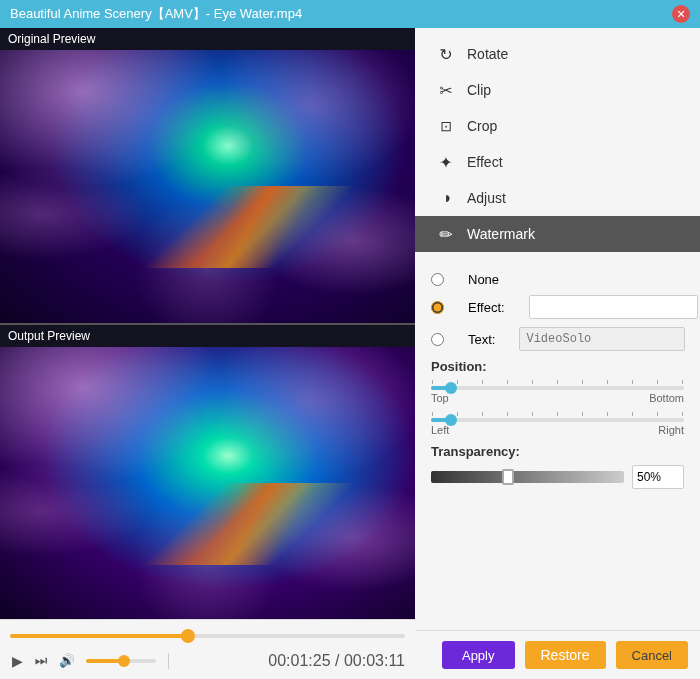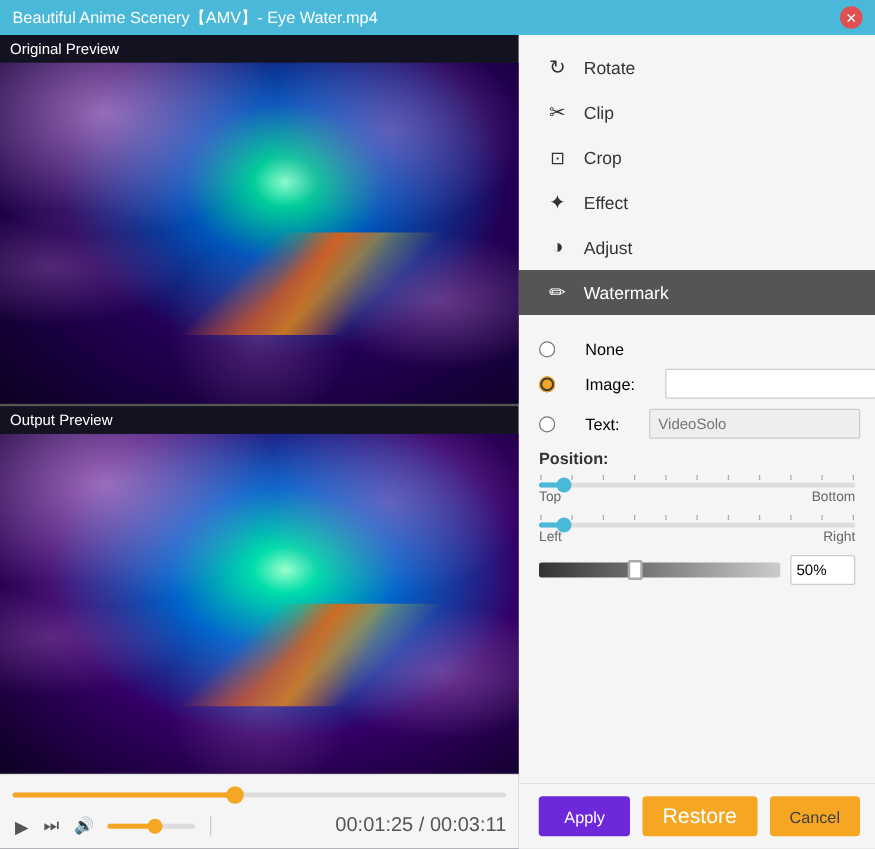--- a/index.html
+++ b/index.html
@@ -261,20 +261,21 @@
       background: white;
       padding: 3px 6px;
       font-size: 12px;
       height: 24px;
       border-radius: 2px;
     }
 
     .text-input:disabled {
       background: #eee;
       color: #4c1d95;
+      font-family: Liberation Mono, monospace;
     }
 
     .img-browse-btn {
       width: 24px;
       height: 24px;
       background: #4ab8d8;
       border: none;
       cursor: pointer;
       display: flex;
       align-items: center;
@@ -422,21 +423,21 @@
       font-size: 13px;
       cursor: pointer;
     }
 
     .btn-restore {
       background: #f5a623;
       color: white;
       border: none;
       padding: 6px 16px;
       border-radius: 3px;
-      font-size: 17px;
+      font-size: 14px;
       cursor: pointer;
     }
 
     .btn-cancel {
       background: #f5a623;
       color: #404040;
       border: none;
       padding: 6px 16px;
       border-radius: 3px;
       font-size: 13px;
@@ -544,21 +545,21 @@
 
     <div class="watermark-panel">
 
       <div class="radio-row">
         <input type="radio" name="wm_type" class="radio-input" style="">
         <label>None</label>
       </div>
 
       <div class="radio-row">
         <input type="radio" name="wm_type" class="radio-input" checked="" style="">
-        <label>Image:</label>
+        <label>Effect:</label>
         <input type="text" class="text-input" value="" style="">
         <button class="img-browse-btn">
           <span style="font-size:11px;">🖼</span>
         </button>
       </div>
 
       <div class="radio-row">
         <input type="radio" name="wm_type" class="radio-input" style="">
         <label>Text:</label>
         <input type="text" class="text-input" disabled="" placeholder="VideoSolo" style="">
@@ -614,20 +615,21 @@
             <div class="slider-thumb-circle" style="left:8%"></div>
           </div>
           <div class="slider-labels">
             <span>Left</span>
             <span>Right</span>
           </div>
         </div>
       </div>
 
       <div>
+        <div class="section-label">Transparency:</div>
         <div class="transparency-row">
           <div class="trans-track">
             <div class="trans-thumb" style="left:40%"></div>
           </div>
           <div class="trans-value-box">
             <span>50%</span>
             <div class="trans-arrows">
               <span>▲</span>
               <span>▼</span>
             </div>

